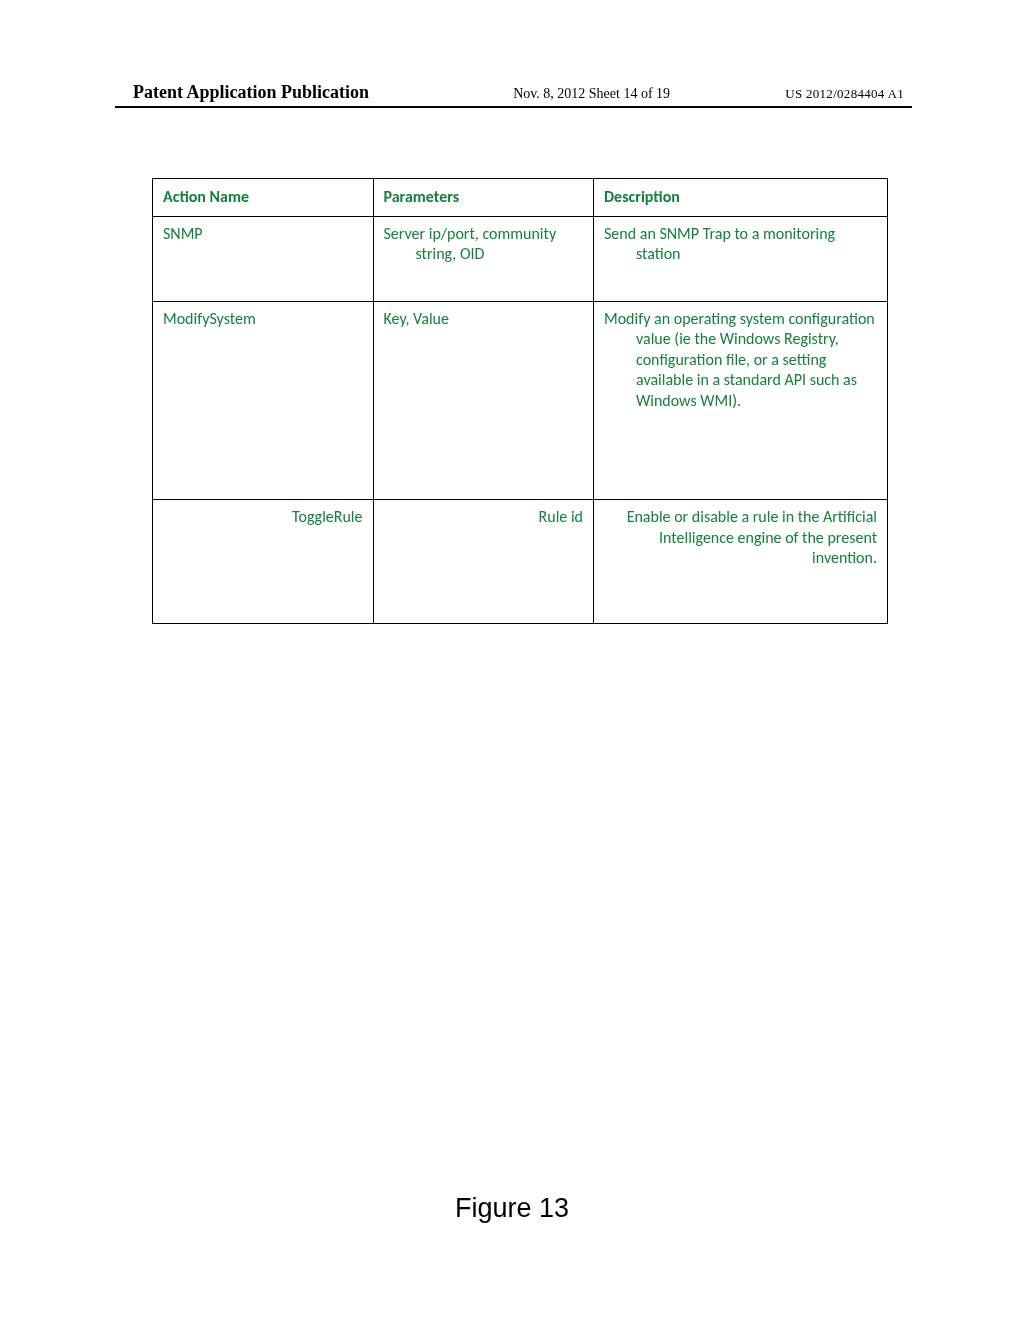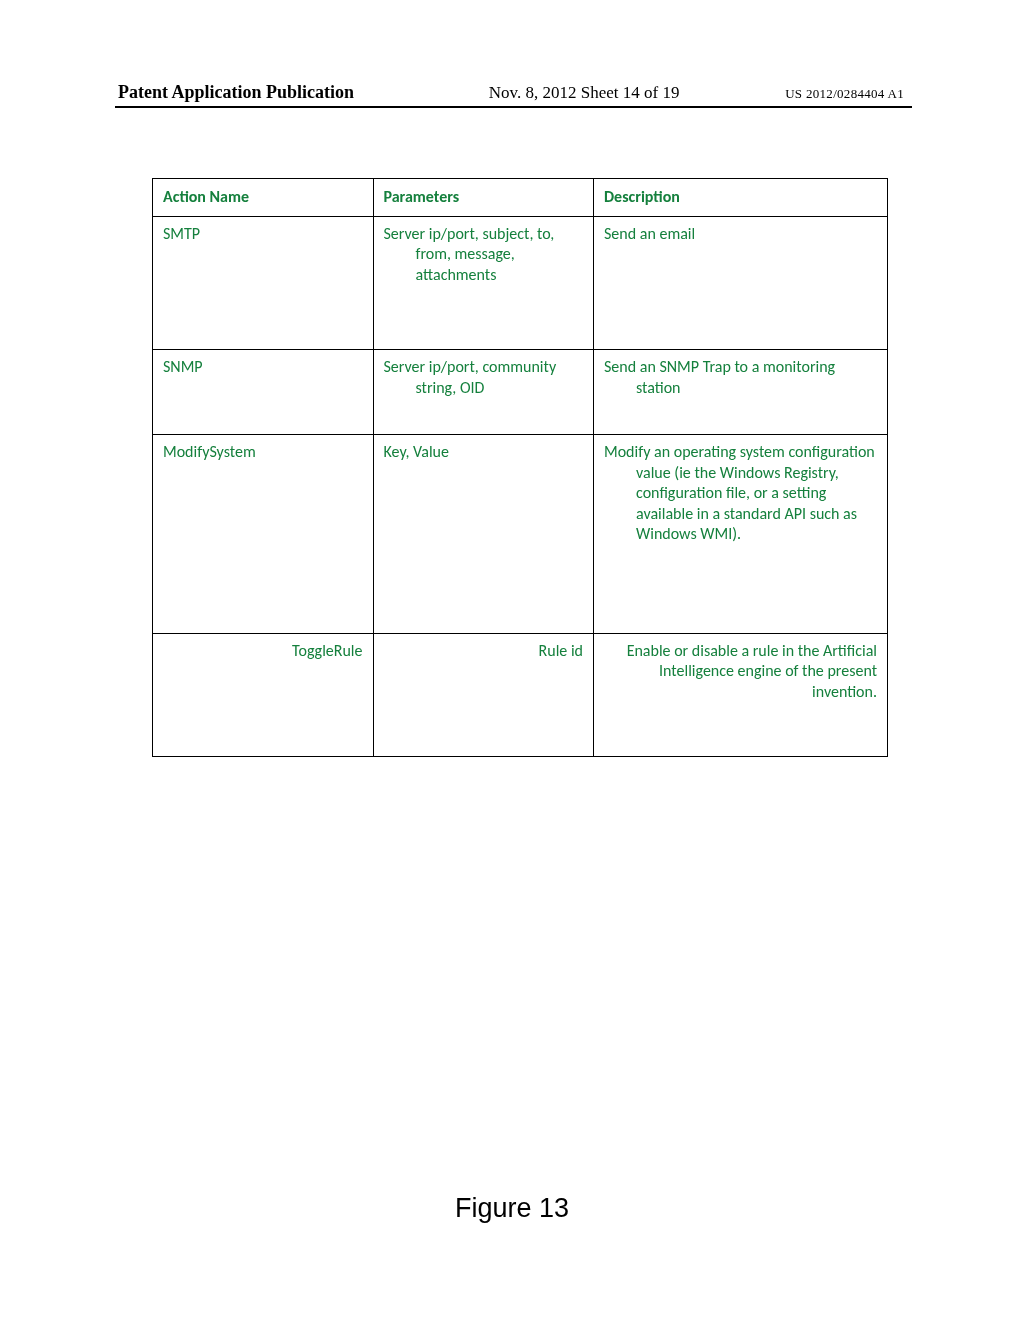--- a/index.html
+++ b/index.html
@@ -6,33 +6,33 @@
   body {
     width: 1024px;
     height: 1320px;
     background: #ffffff;
     font-family: "Times New Roman", Times, serif;
     position: relative;
   }
   .header {
     position: absolute;
     top: 82px;
-    left: 0;
+    left: 15px;
     right: 0;
     padding: 0 120px 0 118px;
     display: flex;
     justify-content: space-between;
     align-items: baseline;
     font-size: 18px;
   }
   .header-left {
     font-weight: bold;
   }
   .header-center {
-    font-size: 17px;
+    font-size: 14px;
     margin-left: 29px;
   }
   .header-right {
     font-size: 13px;
     letter-spacing: 0.3px;
   }
   .header-rule {
     position: absolute;
     top: 106px;
     left: 115px;
@@ -115,29 +115,20 @@
       <col class="col-desc">
     </colgroup>
     <thead>
       <tr>
         <th>Action Name</th>
         <th>Parameters</th>
         <th>Description</th>
       </tr>
     </thead>
     <tbody>
-      <tr class="row-smtp">
-        <td class="action">SMTP</td>
-        <td>
-            <div class="hang">Server ip/port, subject, to, from, message, attachments</div>
-          </td>
-        <td>
-            <div class="hang">Send an email</div>
-          </td>
-      </tr>
       <tr class="row-snmp">
         <td class="action">SNMP</td>
         <td>
             <div class="hang">Server ip/port, community string, OID</div>
           </td>
         <td>
             <div class="hang">Send an SNMP Trap to a monitoring station</div>
           </td>
       </tr>
       <tr class="row-modifysystem">

